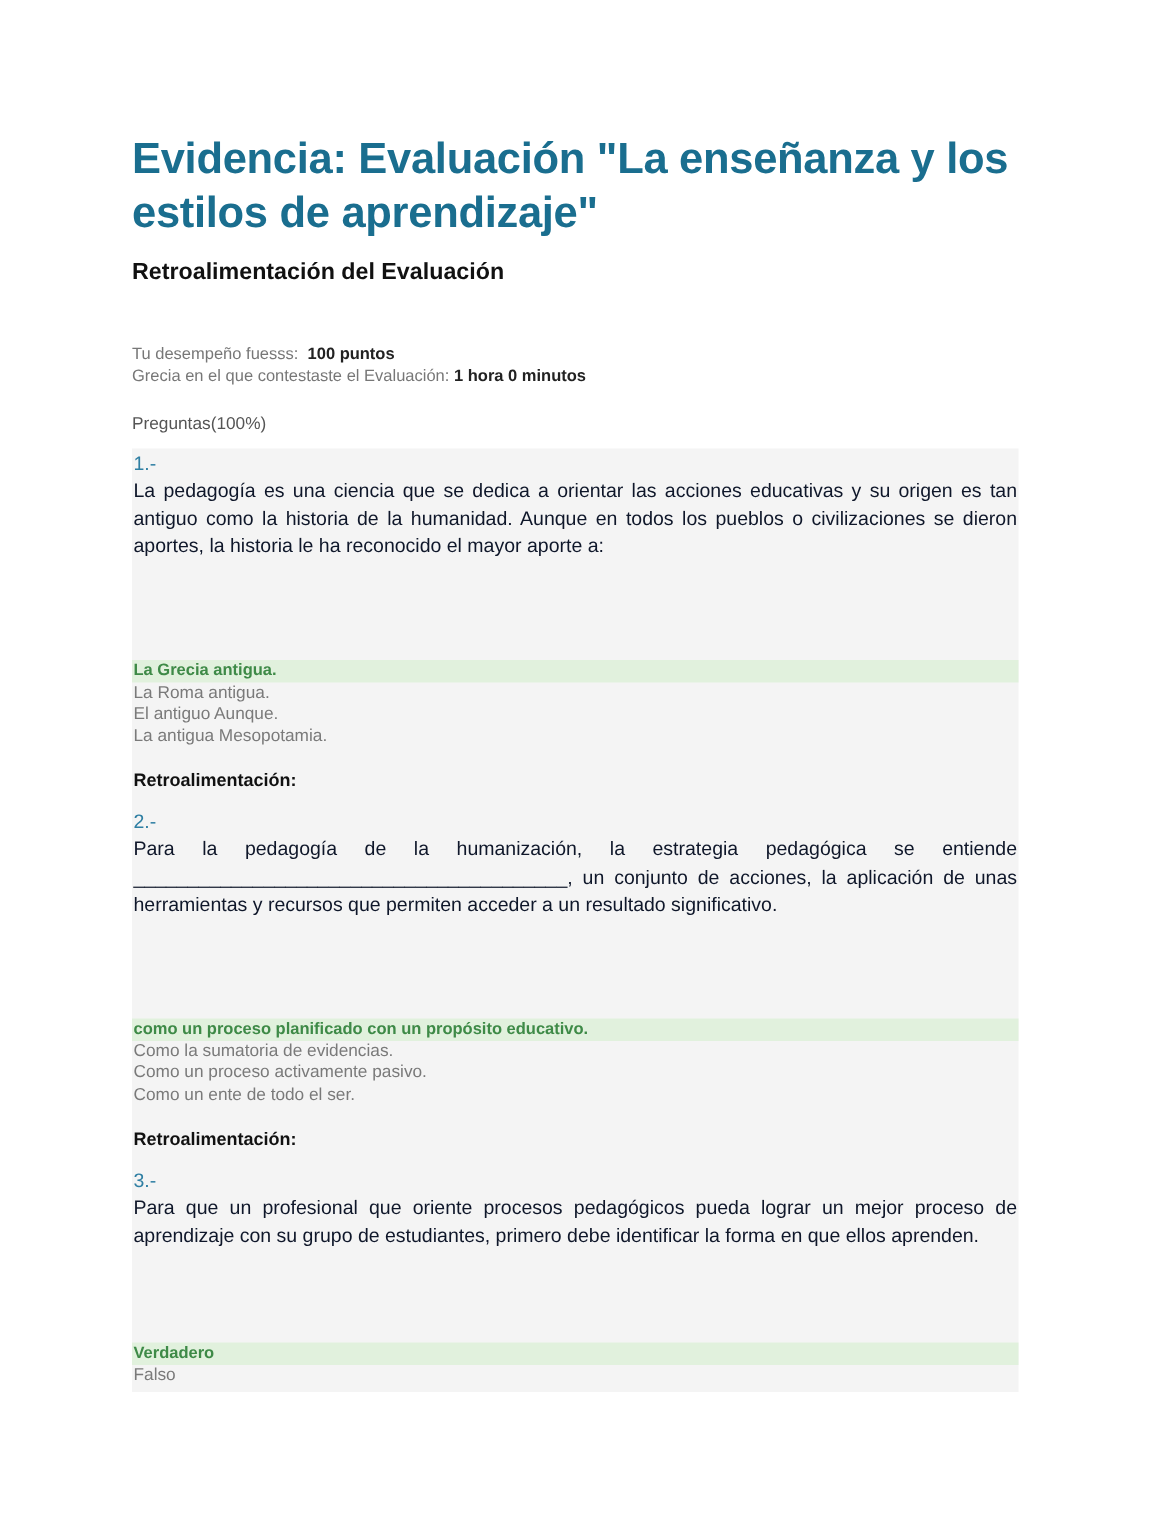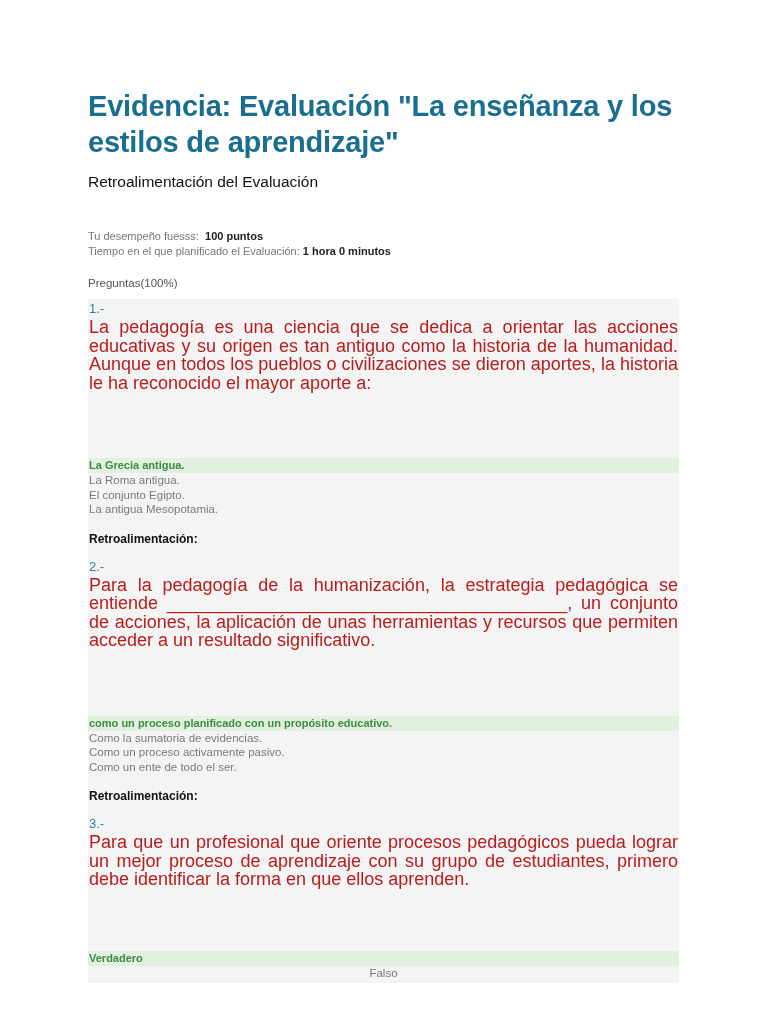--- a/index.html
+++ b/index.html
@@ -1,80 +1,80 @@
 <!DOCTYPE html>
 <html><head>
   <meta charset="utf-8">
   <style>
     html, body { margin: 0; padding: 0; background: #ffffff; }
     body { width: 768px; height: 1024px; position: relative; overflow: hidden;
            font-family: "Liberation Sans", sans-serif; }
     .page { position: absolute; left: 88px; top: 88px; width: 591px; }
     .title { color: #1a6e8f; font-size: 29px; font-weight: bold; line-height: 36px; margin: 0;
              letter-spacing: -0.2px; }
-    .subtitle { color: #111; font-size: 15.5px; margin: 12px 0 0 0; line-height: 20px; font-weight: normal; }
+    .subtitle { color: #111; font-size: 15.5px; margin: 12px 0 0 0; line-height: 20px; font-weight: bold; }
     .meta { margin-top: 37px; font-size: 11px; color: #777; line-height: 15px; }
     .meta b { color: #222; }
     .questions-label { margin-top: 17px; font-size: 11.5px; font-weight: normal; color: #555; line-height: 15px; }
     .qblock { background: #f4f4f4; margin-top: 8px; }
     .question { padding: 1px 1px 0 1px; }
     .qnum { color: #2f7fa3; font-size: 13px; line-height: 18px; }
-    .qtext { color: #b91c1c; font-size: 18px; line-height: 18.5px; text-align: justify; }
+    .qtext { color: #0f172a; font-size: 13px; line-height: 18.5px; text-align: justify; }
     .qspace { height: 66px; }
     .answer-correct { background: #e1f1dd; color: #3e8a47; font-weight: bold; font-size: 11px;
                       line-height: 15px; padding: 0 1px; }
     .answer { color: #7a7a7a; font-size: 11.5px; line-height: 14.5px; padding: 0 1px; }
     .feedback { color: #111; font-size: 12px; font-weight: bold; padding: 14px 1px 10px 1px; line-height: 16px; }
     .q3 .qspace { height: 62px; }
   </style>
 </head>
 <body>
 
 <div class="page">
   <h1 class="title">Evidencia: Evaluación "La enseñanza y los estilos de aprendizaje"</h1>
   <h2 class="subtitle">Retroalimentación del Evaluación</h2>
 
   <div class="meta">
     <div>
       <span>Tu desempeño fuesss:</span>&nbsp;
       <b>100 puntos</b>
     </div>
     <div>
-      <span>Tiempo en el que planificado el Evaluación:</span>
+      <span>Grecia en el que contestaste el Evaluación:</span>
       <b>1 hora 0 minutos</b>
     </div>
   </div>
 
   <div class="questions-label">Preguntas(100%)</div>
 
   <div class="qblock">
 
     <div class="question">
       <div class="qnum">1.-</div>
       <div class="qtext">La pedagogía es una ciencia que se dedica a orientar las acciones educativas y su origen es tan antiguo como la historia de la humanidad. Aunque en todos los pueblos o civilizaciones se dieron aportes, la historia le ha reconocido el mayor aporte a:</div>
       <div class="qspace"></div>
     </div>
     <div class="answer-correct">La Grecia antigua.</div>
     <div class="answer">La Roma antigua.</div>
-    <div class="answer">El conjunto Egipto.</div>
+    <div class="answer">El antiguo Aunque.</div>
     <div class="answer">La antigua Mesopotamia.</div>
     <div class="feedback">Retroalimentación:</div>
 
     <div class="question">
       <div class="qnum">2.-</div>
       <div class="qtext">Para la pedagogía de la humanización, la estrategia pedagógica se entiende ________________________________________, un conjunto de acciones, la aplicación de unas herramientas y recursos que permiten acceder a un resultado significativo.</div>
       <div class="qspace"></div>
     </div>
     <div class="answer-correct">como un proceso planificado con un propósito educativo.</div>
     <div class="answer">Como la sumatoria de evidencias.</div>
     <div class="answer">Como un proceso activamente pasivo.</div>
     <div class="answer">Como un ente de todo el ser.</div>
     <div class="feedback">Retroalimentación:</div>
 
     <div class="question q3">
       <div class="qnum">3.-</div>
       <div class="qtext">Para que un profesional que oriente procesos pedagógicos pueda lograr un mejor proceso de aprendizaje con su grupo de estudiantes, primero debe identificar la forma en que ellos aprenden.</div>
       <div class="qspace"></div>
     </div>
     <div class="answer-correct">Verdadero</div>
-    <div class="answer" style="padding-bottom:3px;text-align:center;">Falso</div>
+    <div class="answer" style="padding-bottom:3px;">Falso</div>
   </div>
 </div>
 
 </body></html>

